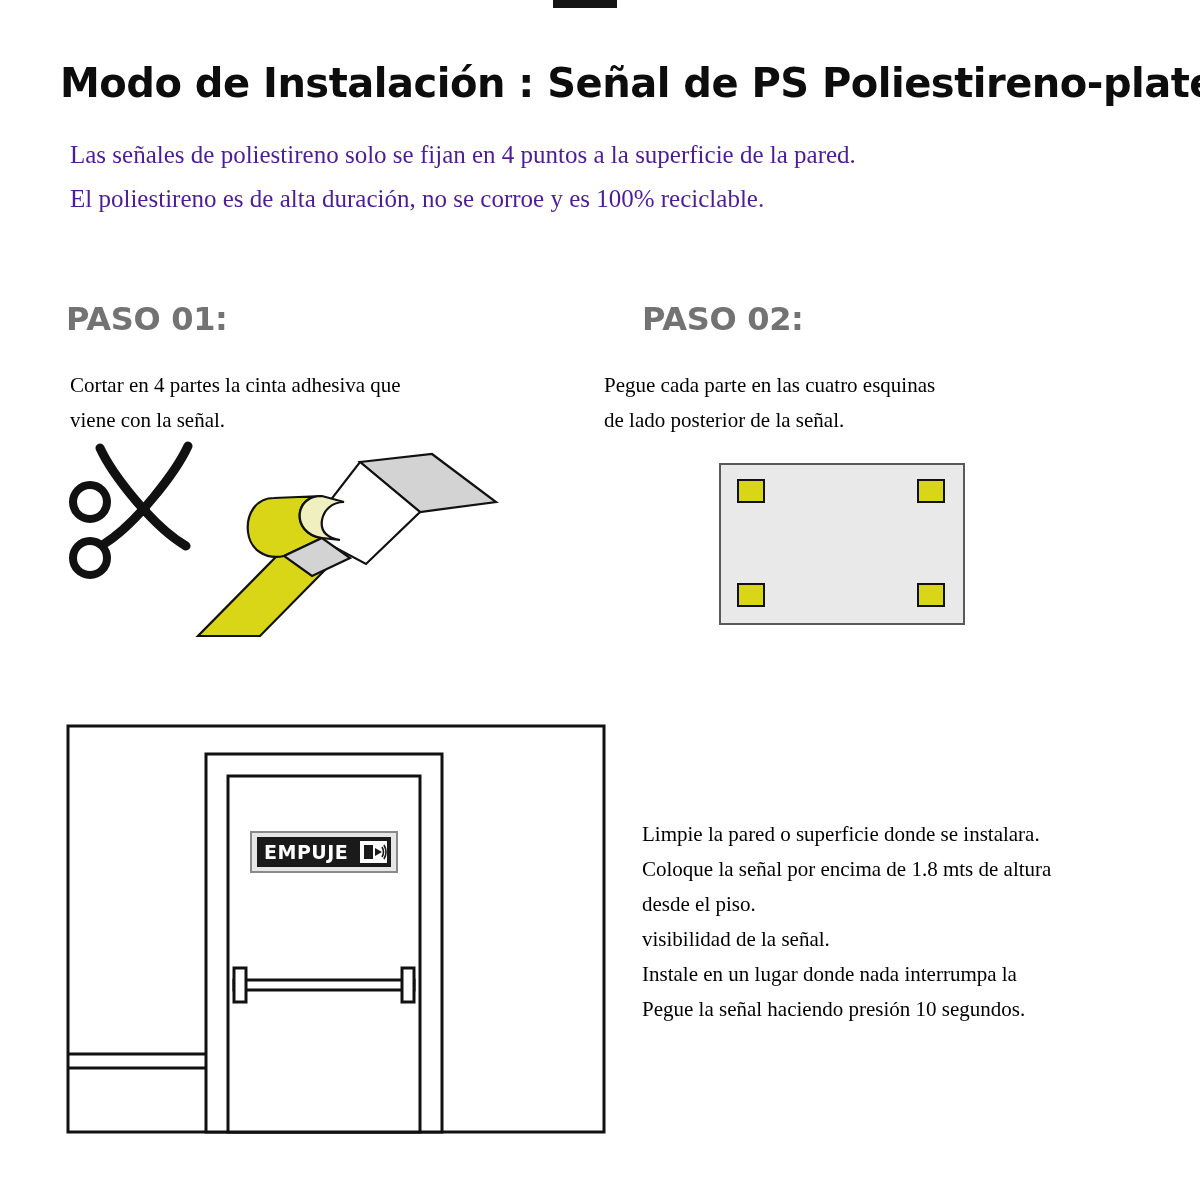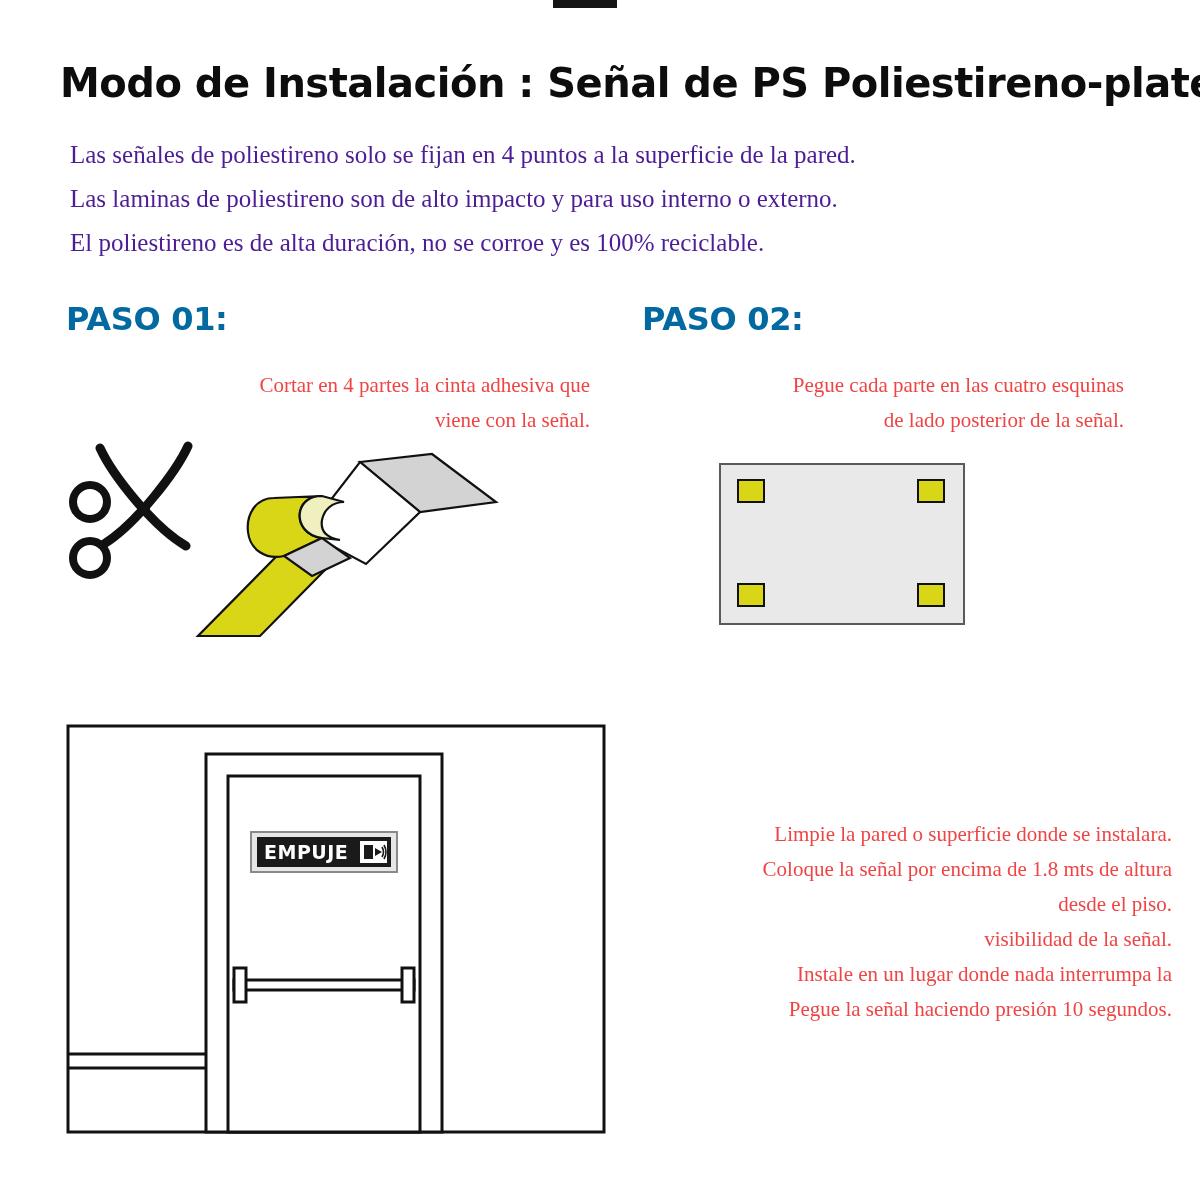--- a/index.html
+++ b/index.html
@@ -56,34 +56,33 @@
   }
   .intro div { white-space: nowrap; }
 
   
   .step-head {
     position: absolute;
     font-family: "DejaVu Sans", sans-serif;
     font-weight: 700;
     font-size: 32px;
     letter-spacing: -0.3px;
-    color: #0369a1;
+    color: #737373;
   }
   #step1-head { left: 66px; top: 300px; }
   #step2-head { left: 642px; top: 300px; }
   #step3-head { left: 642px; top: 748px; }
 
   
   .step-body {
     position: absolute;
     font-family: "Liberation Serif", serif;
     font-size: 21px;
     line-height: 35px;
-    color: #ef4444;
-    text-align: right;
+    color: #000000;
   }
   .step-body div { white-space: nowrap; }
   #step1-body { left: 70px; top: 368px; width: 520px; }
   #step2-body { left: 604px; top: 368px; width: 520px; }
   #step3-body { left: 642px; top: 817px; width: 530px; }
 
   
   #fig-tape {
     position: absolute;
     left: 60px;
@@ -116,21 +115,20 @@
 <body>
 
 <div class="page">
 
   <div class="top-mark"></div>
 
   <div class="title">Modo de Instalación : Señal de PS Poliestireno-plateado</div>
 
   <div class="intro">
     <div>Las señales de poliestireno solo se fijan en 4 puntos a la superficie de la pared.</div>
-    <div>Las laminas de poliestireno son de alto impacto y para uso interno o externo.</div>
     <div>El poliestireno es de alta duración, no se corroe y es 100% reciclable.</div>
   </div>
 
   <div class="step-head" id="step1-head">PASO 01:</div>
   <div class="step-body" id="step1-body">
     <div>Cortar en 4 partes la cinta adhesiva que</div>
     <div>viene con la señal.</div>
   </div>
 
   <div id="fig-tape">

